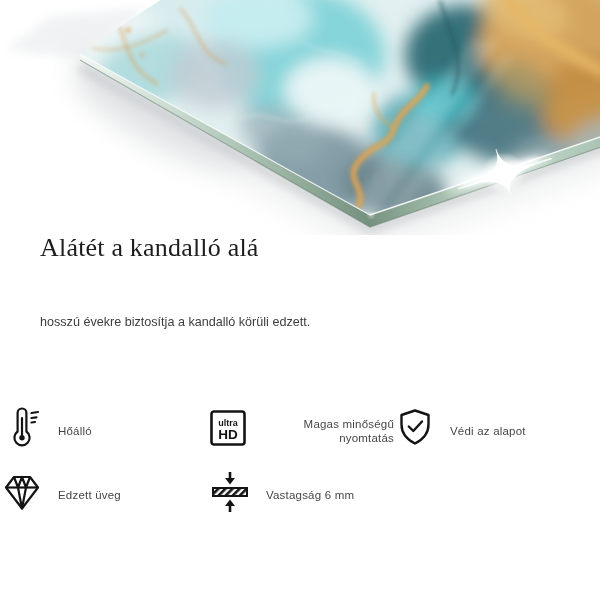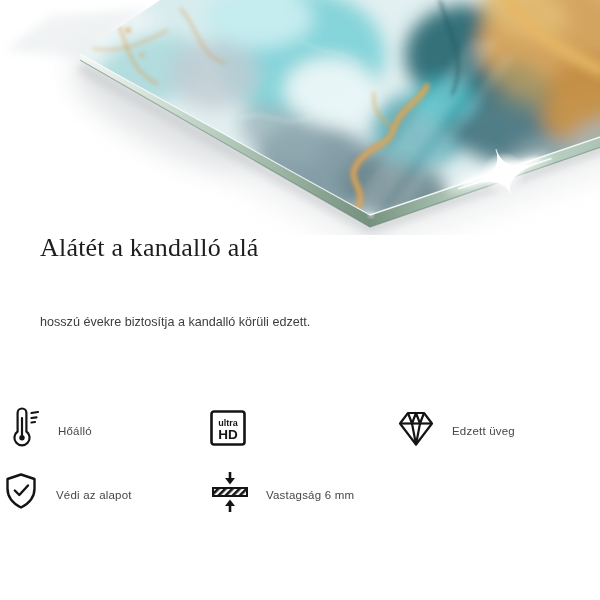--- a/index.html
+++ b/index.html
@@ -159,44 +159,45 @@
     </div>
 
     <div class="feature">
       <div class="icon-box">
         <svg class="ico" width="40" height="40" viewBox="0 0 40 40">
           <rect x="3.5" y="3.5" width="33" height="33" rx="2.5" fill="none" stroke="#141414" stroke-width="2.6"></rect>
           <text x="20" y="17.5" text-anchor="middle" font-size="9" font-weight="bold" fill="#141414">ultra</text>
           <text x="20" y="30.5" text-anchor="middle" font-size="13.5" font-weight="bold" fill="#141414">HD</text>
         </svg>
       </div>
+      <div class="flabel">Magas minőségű nyomtatás</div>
+    </div>
+
+    <div class="feature">
+      <div class="icon-box">
+        <svg class="ico" width="42" height="42" viewBox="0 0 42 42">
+          <path d="M21,3.5 L34.5,8 V17.5 C34.5,26 29,32.5 21,36.5 C13,32.5 7.5,26 7.5,17.5 V8 Z" fill="none" stroke="#141414" stroke-width="2.4" stroke-linejoin="round"></path>
+          <path d="M14.8,19.5 L19.3,24 L28,14.5" fill="none" stroke="#141414" stroke-width="2.4" stroke-linecap="round" stroke-linejoin="round"></path>
+        </svg>
+      </div>
+      <div class="flabel">Védi az alapot</div>
     </div>
 
     <div class="feature">
       <div class="icon-box">
         <svg class="ico" width="44" height="42" viewBox="0 0 44 42">
           <g fill="none" stroke="#141414" stroke-width="2.2" stroke-linejoin="round">
             <path d="M14,6 H30 L38,16.5 L22,37.5 L6,16.5 Z"></path>
             <path d="M6,16.5 H38"></path>
             <path d="M14,6 L18,16.5 L22,6 L26,16.5 L30,6"></path>
             <path d="M18,16.5 L22,37.5 L26,16.5"></path>
           </g>
         </svg>
       </div>
       <div class="flabel">Edzett üveg</div>
-    </div>
-
-    <div class="feature">
-      <div class="icon-box">
-        <svg class="ico" width="42" height="42" viewBox="0 0 42 42">
-          <path d="M21,3.5 L34.5,8 V17.5 C34.5,26 29,32.5 21,36.5 C13,32.5 7.5,26 7.5,17.5 V8 Z" fill="none" stroke="#141414" stroke-width="2.4" stroke-linejoin="round"></path>
-          <path d="M14.8,19.5 L19.3,24 L28,14.5" fill="none" stroke="#141414" stroke-width="2.4" stroke-linecap="round" stroke-linejoin="round"></path>
-        </svg>
-      </div>
-      <div class="flabel">Védi az alapot</div>
     </div>
 
 
     <div class="feature">
       <div class="icon-box">
         <svg class="ico" width="44" height="46" viewBox="0 0 44 46">
           <defs>
             <pattern id="hatch" width="5" height="5" patternUnits="userSpaceOnUse" patternTransform="rotate(45)">
               <rect width="5" height="5" fill="#ffffff"></rect>
               <rect width="2.6" height="5" fill="#141414"></rect>

